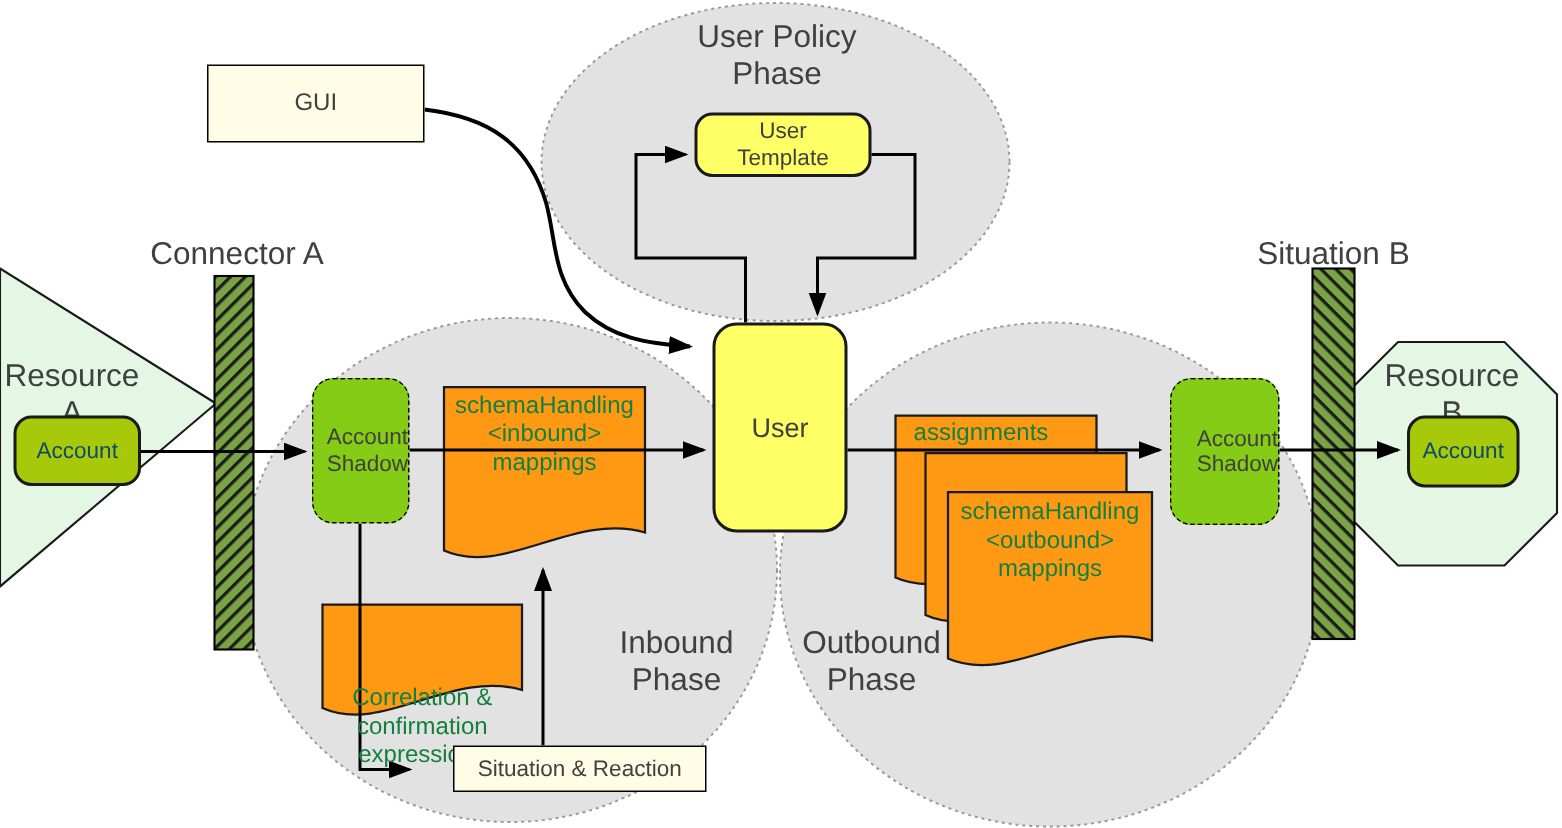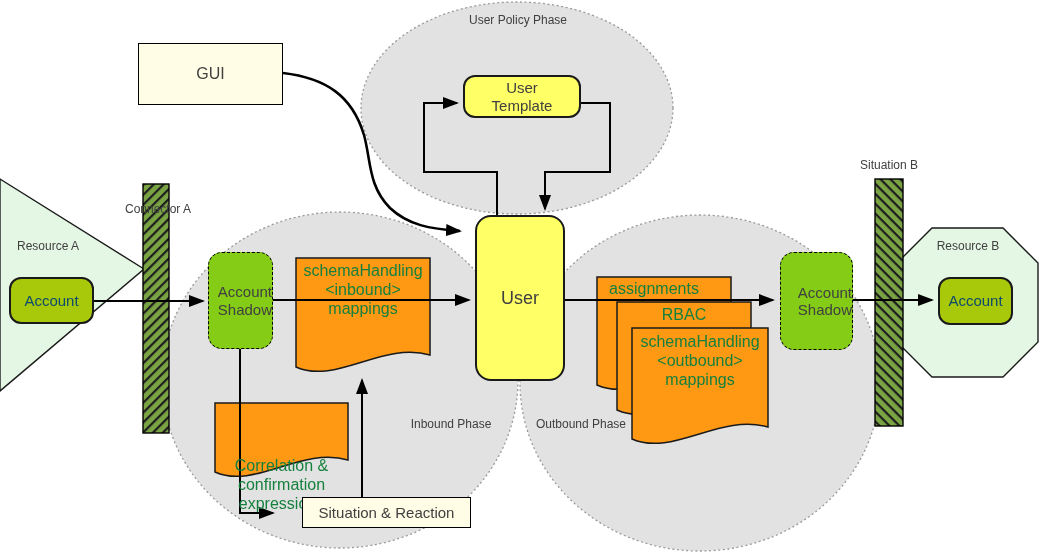--- a/index.html
+++ b/index.html
@@ -1,19 +1,19 @@
 <!DOCTYPE html>
 <html><head>
 <meta charset="utf-8">
 <style>
   html,body{margin:0;padding:0;background:#fff;}
   #canvas{position:relative;width:1041px;height:552px;background:#fff;overflow:hidden;
           font-family:"Liberation Sans",sans-serif;color:#404040;}
   #shapes{position:absolute;left:0;top:0;}
-  .lbl{position:absolute;text-align:center;font-size:12px;line-height:1.18;color:#404040;}
+  .lbl{position:absolute;text-align:center;font-size:21px;line-height:1.18;color:#404040;}
   .box{position:absolute;box-sizing:border-box;display:flex;align-items:center;justify-content:center;
        text-align:center;font-size:15px;line-height:1.15;color:#404040;}
   .cream{background:#fffde5;border:1px solid #000;}
   .yellow-solid{background:#ffff66;border:2px solid #1a1a1a;}
   .yellow-dashed{background:#84cc16;border:1px dashed #000;border-radius:14px;text-align:right;}
   .olive{background:#a8c80a;border:2px solid #1a1a1a;border-radius:12px;color:#0c4a6e;}
   .doc-text{position:absolute;text-align:center;font-size:16px;line-height:1.2;color:#15803d;}
 </style>
 </head>
 <body>
@@ -65,43 +65,42 @@
   </svg>
 
   <div class="lbl" style="left:454px;top:13px;width:128px;">User Policy Phase</div>
   <div class="lbl" style="left:408px;top:417px;width:86px;">Inbound Phase</div>
   <div class="lbl" style="left:533px;top:417px;width:96px;">Outbound Phase</div>
 
   <div class="lbl" style="left:2px;top:239px;width:92px;">Resource A</div>
   <div class="box olive" style="left:9px;top:277px;width:85px;height:47px;">
     <span>Account</span>
   </div>
-  <div class="lbl" style="left:94px;top:158px;width:128px;margin-top:44px;">Connector A</div>
+  <div class="lbl" style="left:94px;top:158px;width:128px;">Connector A</div>
 
   <div class="box yellow-dashed" style="left:208px;top:252px;width:65px;height:97px;">
     <span>Account Shadow</span>
   </div>
   <div class="doc-text" style="left:298px;top:261px;width:130px;">schemaHandling &lt;inbound&gt; mappings</div>
   <div class="doc-text" style="left:217px;top:408px;width:129px;margin-top:48px;">Correlation &amp; confirmation expressions</div>
   <div class="box cream" style="left:278px;top:497px;width:169px;height:31px;margin-left:24px;">
     <span>Situation &amp; Reaction</span>
   </div>
 
-  <div class="box cream" style="left:138px;top:43px;width:145px;height:62px;font-size:16px;">
+  <div class="box cream" style="left:138px;top:43px;width:145px;height:52px;font-size:16px;">
     <span>GUI</span>
   </div>
   <div class="box yellow-solid" style="left:463px;top:75px;width:118px;height:43px;border-radius:12px;">
     <span style="display:inline-block;max-width:72px;">User Template</span>
   </div>
-  <div class="box yellow-solid" style="left:475px;top:215px;width:90px;height:166px;border-radius:16px;font-size:18px;">
+  <div class="box yellow-solid" style="left:475px;top:215px;width:90px;height:140px;border-radius:16px;font-size:18px;">
     <span>User</span>
   </div>
 
   <div class="doc-text" style="left:599px;top:279px;width:110px;">assignments</div>
-  <div class="doc-text" style="left:619px;top:305px;width:130px;">RBAC</div>
   <div class="doc-text" style="left:634px;top:332px;width:132px;">schemaHandling &lt;outbound&gt; mappings</div>
   <div class="box yellow-dashed" style="left:780px;top:252px;width:73px;height:98px;">
     <span>Account Shadow</span>
   </div>
 
   <div class="lbl" style="left:827px;top:158px;width:124px;">Situation B</div>
   <div class="lbl" style="left:917px;top:239px;width:102px;">Resource B</div>
   <div class="box olive" style="left:938px;top:277px;width:75px;height:48px;">
     <span>Account</span>
   </div>

